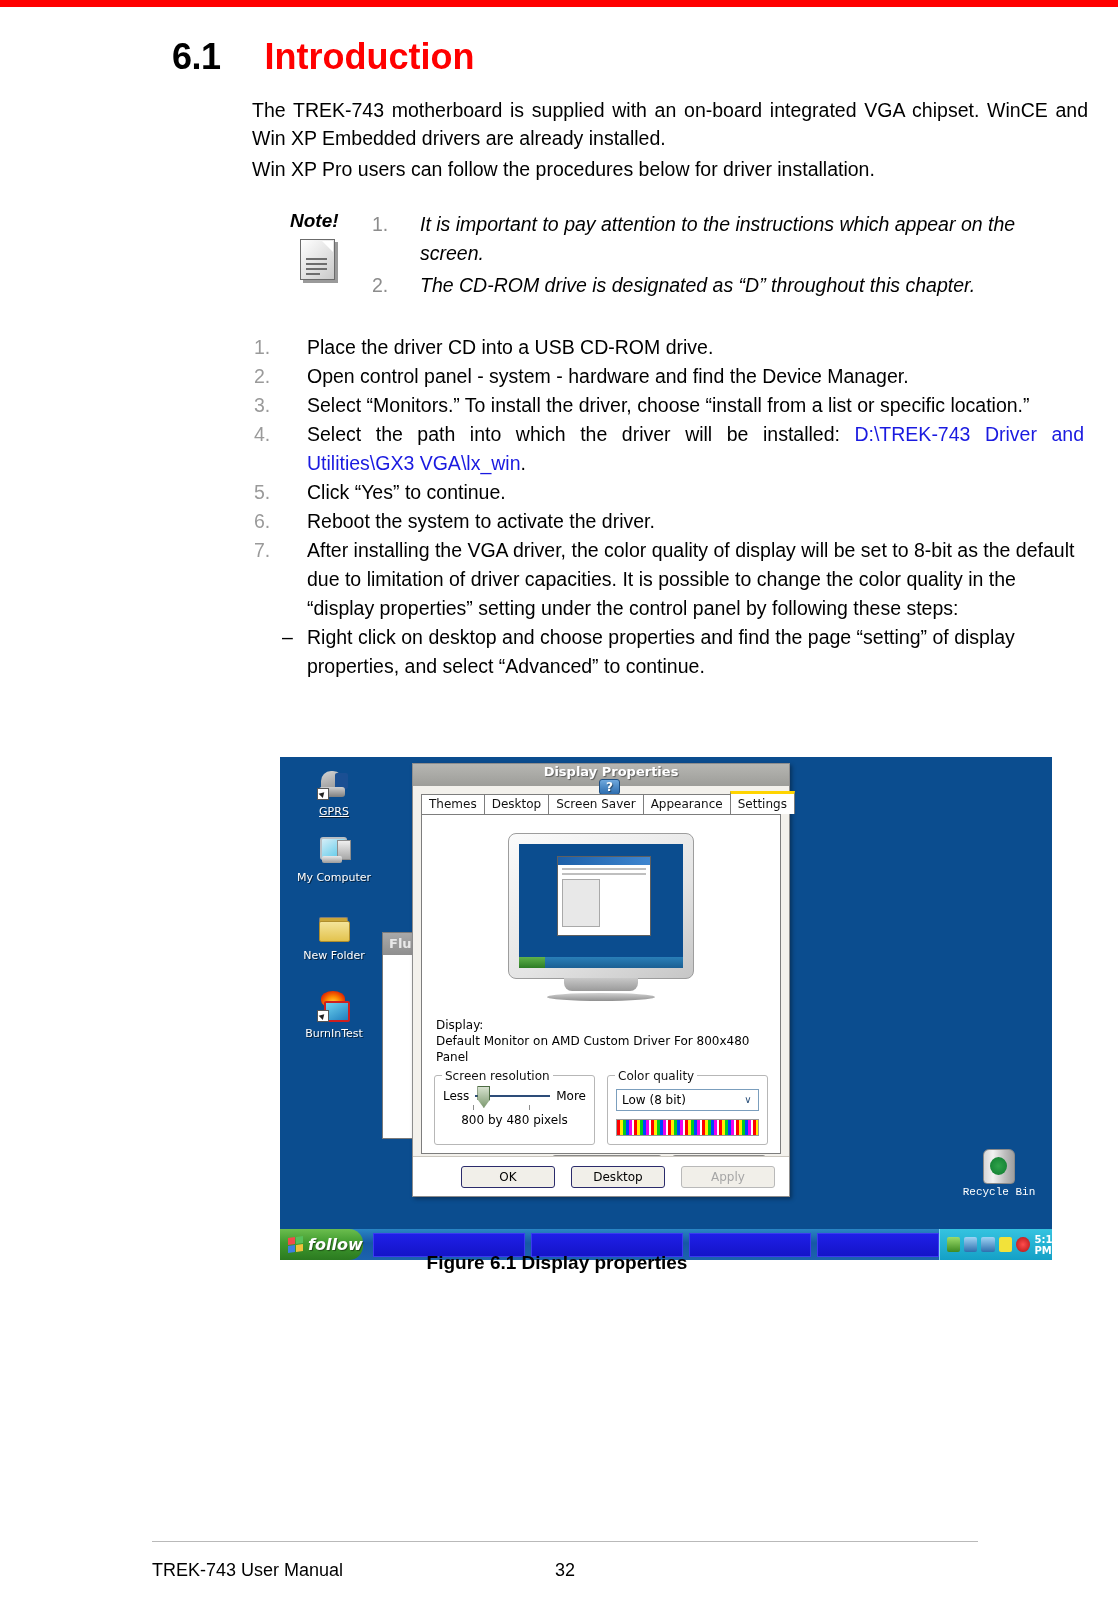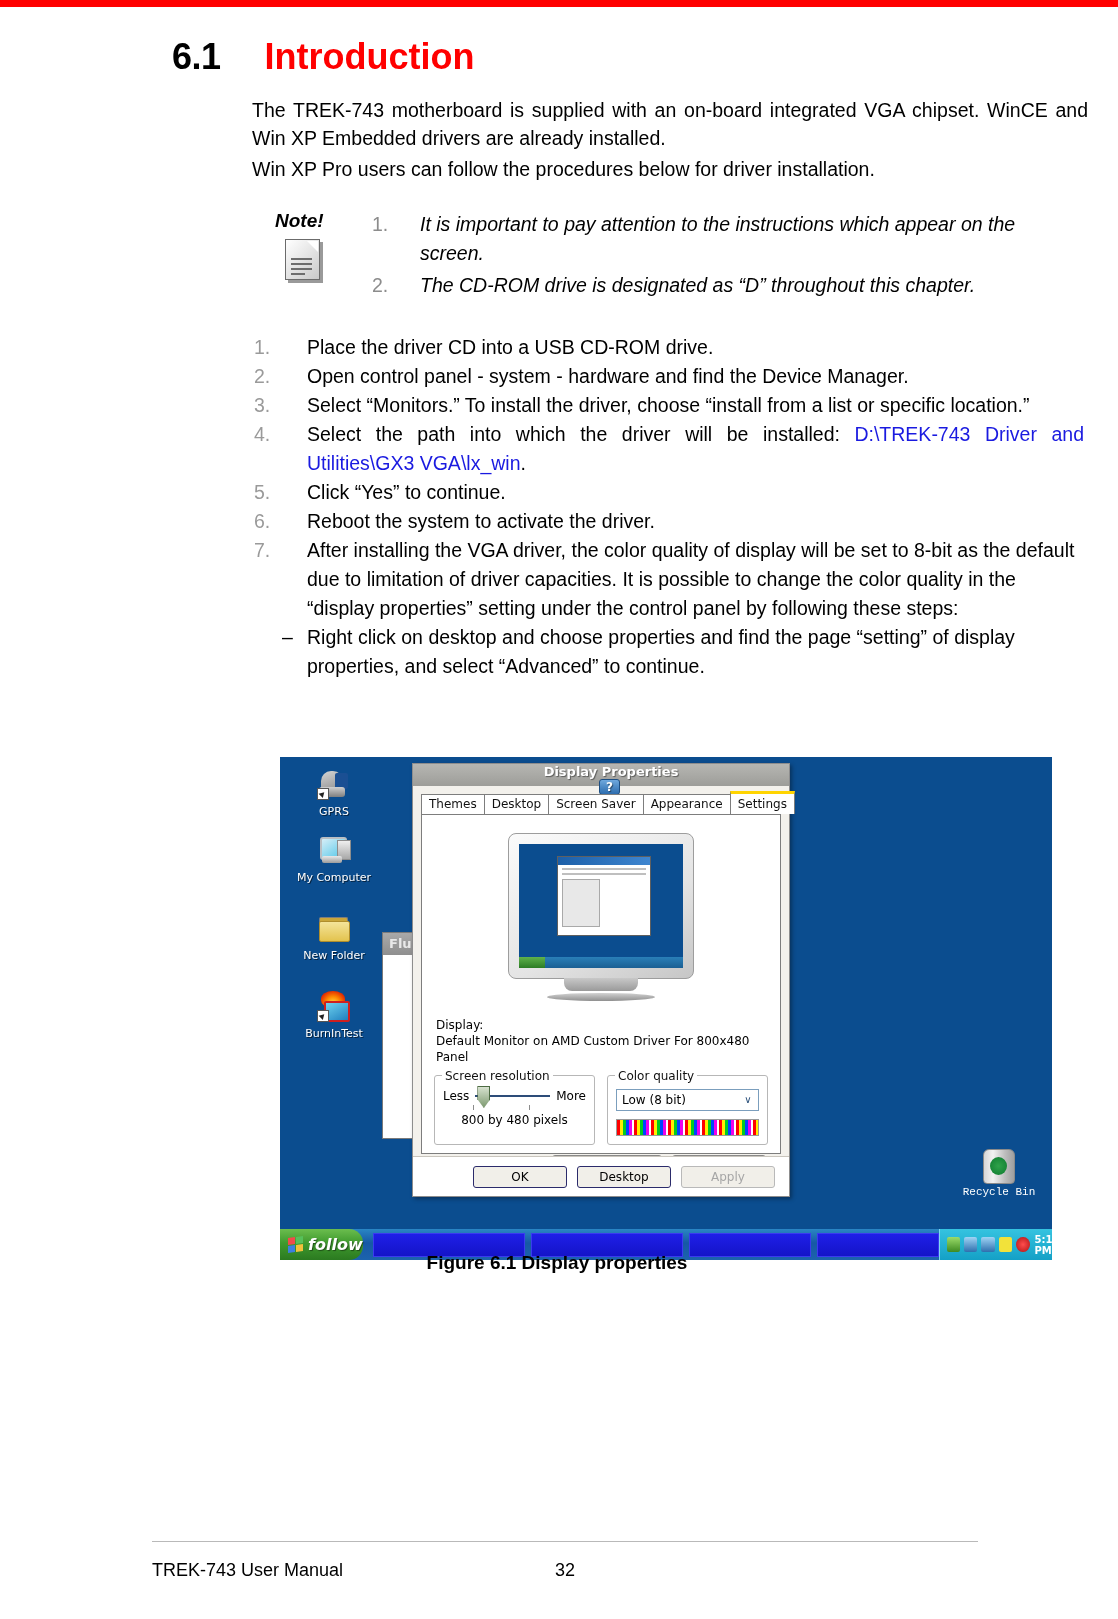--- a/index.html
+++ b/index.html
@@ -59,21 +59,21 @@
 
   
   .note {
     position: absolute;
     left: 272px;
     top: 210px;
     width: 810px;
   }
   .note-left {
     position: absolute;
-    left: 0;
+    left: 15px;
     top: 0;
     width: 92px;
   }
   .note-label {
     font-size: 19px;
     font-weight: bold;
     font-style: italic;
     color: #000;
     margin-left: 3px;
   }
@@ -503,21 +503,21 @@
     color:#000;
     font-family:"DejaVu Sans", sans-serif;
   }
   .btn.flat { border:1px solid #898989; }
   .btn.disabled { color:#a6a6a6; border-color:#b9b9b9; }
   .dlg-footer {
     position:absolute;
     left:0; right:0; bottom:0;
     height: 40px;
     display:flex; align-items:center; justify-content:flex-end;
-    gap: 10px;
+    gap: 16px;
     padding-right: 14px;
     background:#ffffff;
     border-top: 1px solid #c9c5bd;
     box-sizing: border-box;
   }
 
   
   .taskbar {
     position:absolute;
     left:0; right:0; bottom:0;
@@ -671,21 +671,21 @@
 
   <div class="substep">
     <span class="dash">–</span>
     <span class="t">Right click on desktop and choose properties and find the page “setting” of display properties, and select “Advanced” to continue.</span>
   </div>
 </div>
 
 <div class="figure">
   <div class="desktop">
 
-    <div class="desk-icon di-gprs" style="left:8px; top:12px;">
+    <div class="desk-icon di-gprs" style="left:8px; top:12px;text-decoration:underline;">
       <div class="glyph">
         <div class="g1"></div>
           <div class="g2"></div>
           <div class="g3"></div>
         <div class="shortcut-arrow"></div>
       </div>
       <span>GPRS</span>
     </div>
 
     <div class="desk-icon di-comp" style="left:8px; top:78px;">

